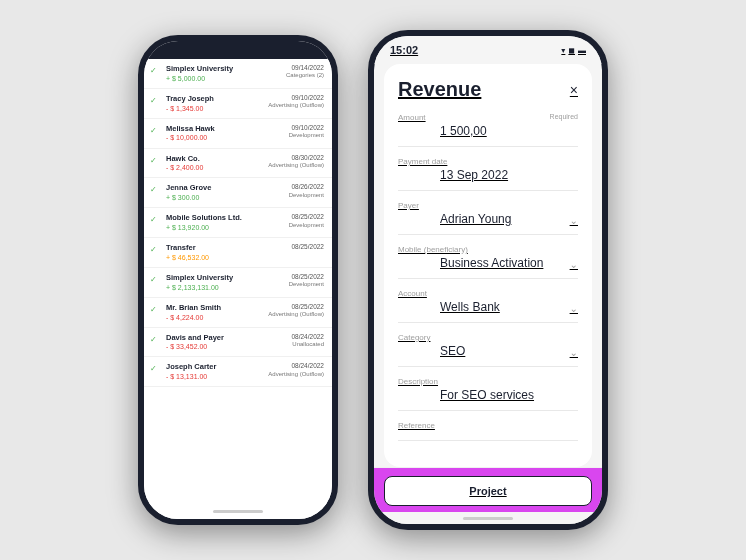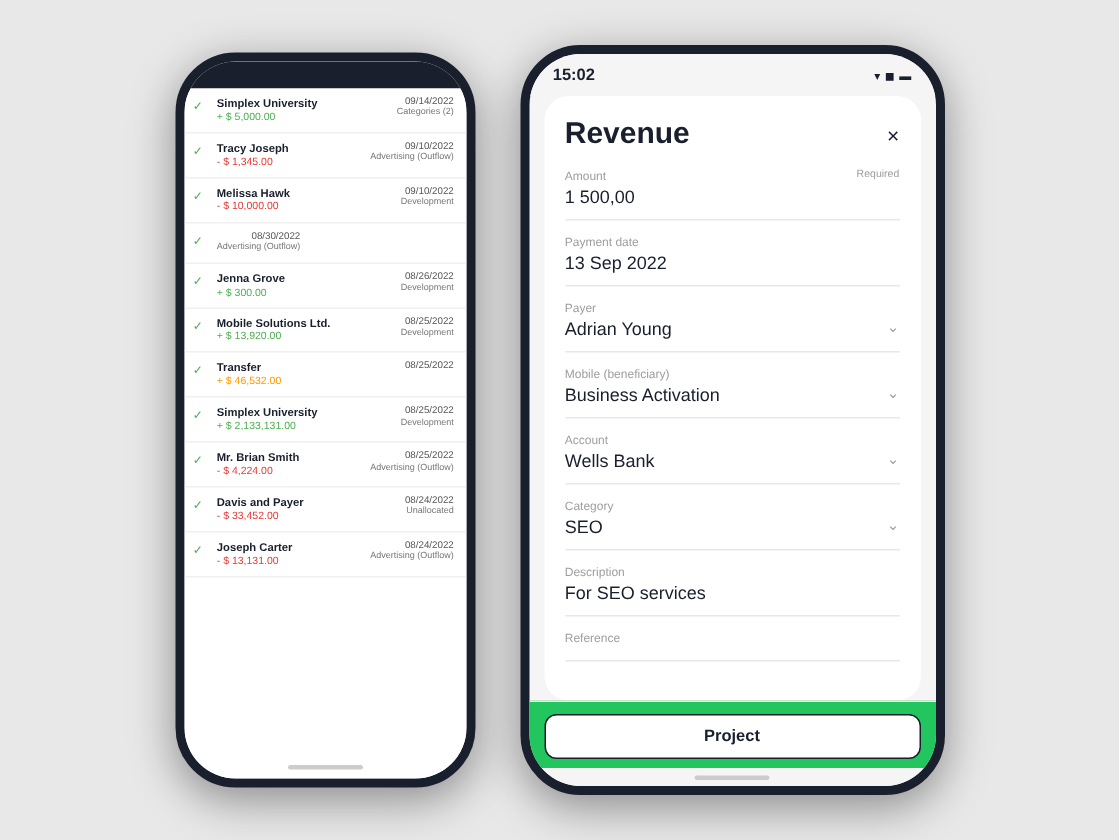--- a/index.html
+++ b/index.html
@@ -102,23 +102,24 @@
     }
     .home-bar {
       width: 50px;
       height: 3px;
       background: #ccc;
       border-radius: 2px;
     }
 
     
     .phone-right {
-      width: 283px;
+      width: 240px;
       height: 500px;
       border: 6px solid #1a1f2e;
+      text-decoration: underline;
     }
     .phone-right .phone-inner {
       width: 100%;
       height: 100%;
       background: #f5f5f5;
       border-radius: 34px;
       overflow: hidden;
       display: flex;
       flex-direction: column;
     }
@@ -188,32 +189,33 @@
       color: #1a1f2e;
       font-weight: 400;
     }
     .field-required {
       font-size: 7px;
       color: #9e9e9e;
       float: right;
     }
     .field-row {
       display: flex;
-      align-items: flex-start;
+      align-items: flex-end;
       justify-content: space-between;
+      margin-left: 42px;
     }
     .chevron-down {
       font-size: 10px;
       color: #9e9e9e;
     }
     .modal-footer {
       display: flex;
       gap: 8px;
       padding: 8px 10px 6px;
-      background: #22c55e;
+      background: #d946ef;
       border-top: 1px solid #f0f0f0;
       flex-shrink: 0;
     }
     .footer-btn {
       flex: 1;
       padding: 8px;
       border: 1.5px solid #1a1f2e;
       border-radius: 8px;
       background: #fff;
       font-size: 11px;
@@ -267,20 +269,24 @@
         <div class="tx-name">Melissa Hawk</div>
         <div class="tx-amount negative">- $ 10,000.00</div>
       </div>
       <div class="tx-right">
         <div class="tx-date">09/10/2022</div>
         <div class="tx-category">Development</div>
       </div>
     </div>
         <div class="transaction-item">
       <div class="check-icon">✓</div>
+      <div class="tx-info">
+        <div class="tx-name">Hawk Co.</div>
+        <div class="tx-amount negative">- $ 2,400.00</div>
+      </div>
       <div class="tx-right">
         <div class="tx-date">08/30/2022</div>
         <div class="tx-category">Advertising (Outflow)</div>
       </div>
     </div>
         <div class="transaction-item">
       <div class="check-icon">✓</div>
       <div class="tx-info">
         <div class="tx-name">Jenna Grove</div>
         <div class="tx-amount positive">+ $ 300.00</div>

